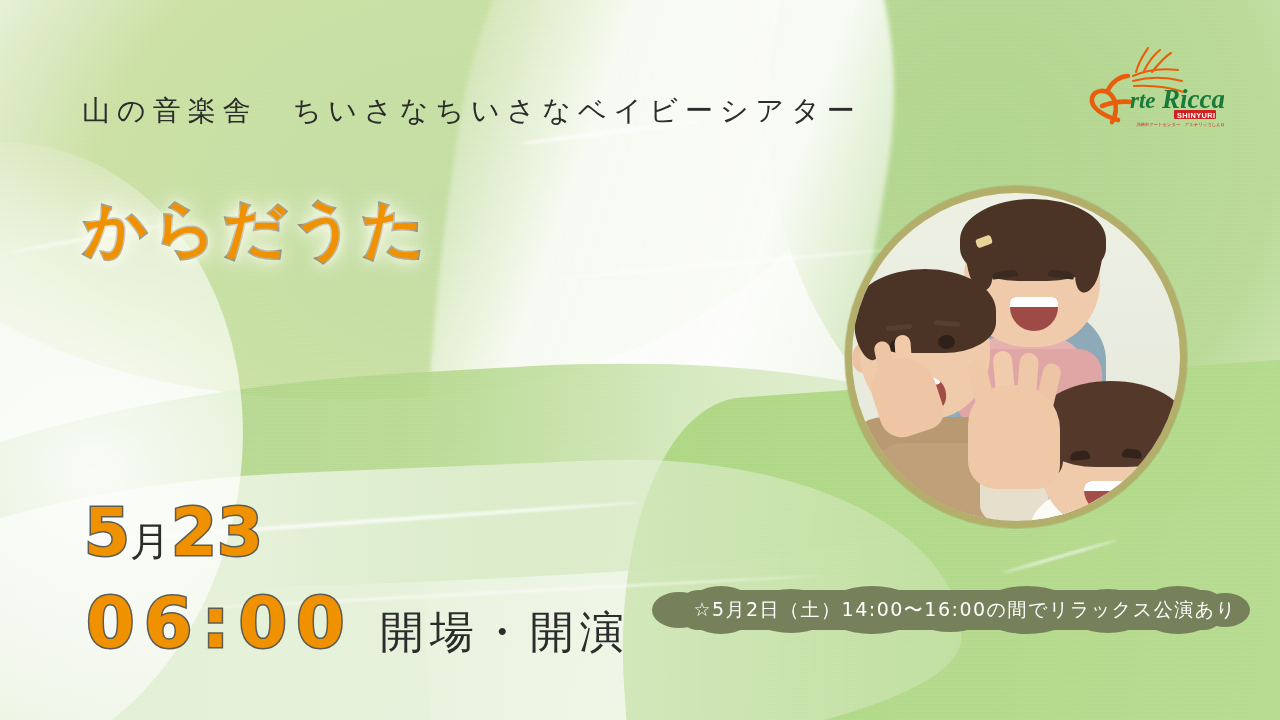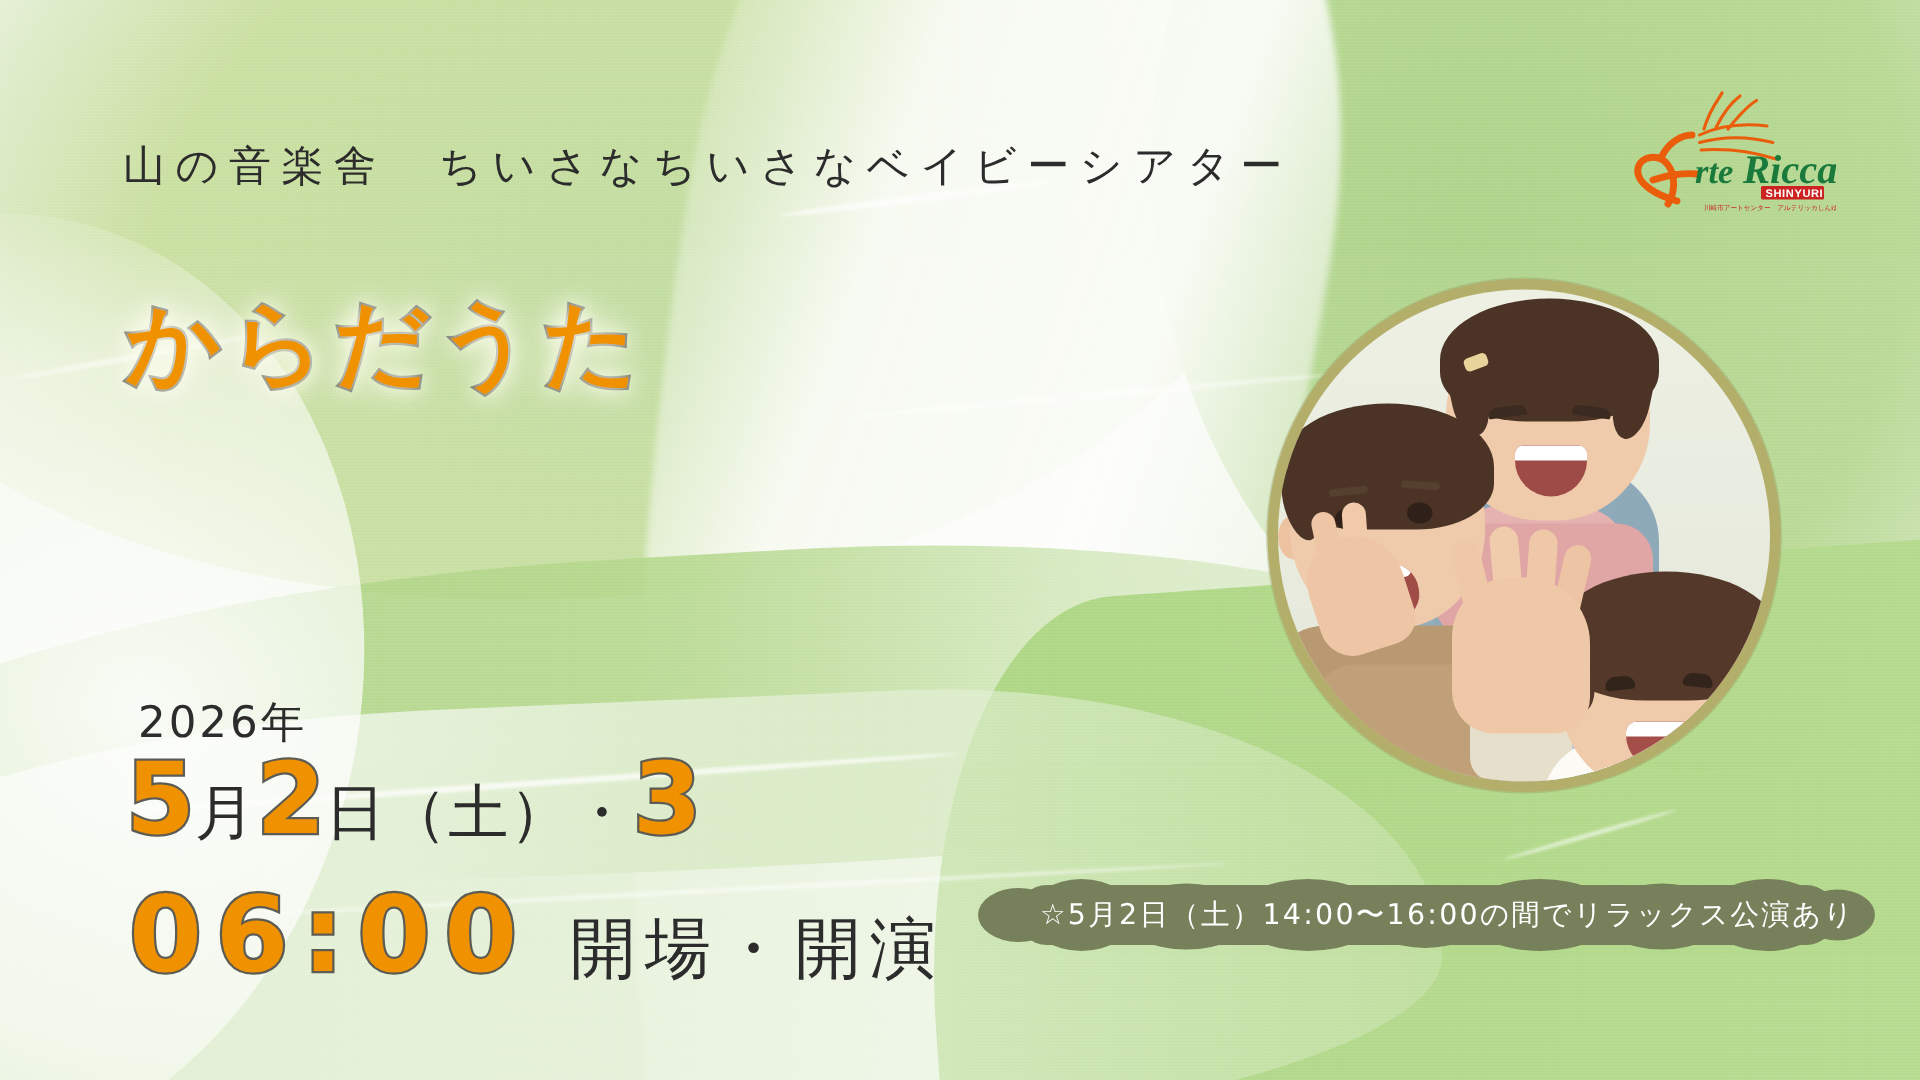--- a/index.html
+++ b/index.html
@@ -331,21 +331,21 @@
     color: #ffffff;
     font-size: 19px;
     letter-spacing: 1.5px;
     white-space: nowrap;
     z-index: 4;
   }
 
   
   #logo {
     position: absolute;
-    left: 1078px; top: 60px;
+    left: 1078px; top: 46px;
     width: 146px; height: 84px;
   }
   #logo svg { display:block; }
 </style>
 </head>
 <body>
 
 <div id="poster">
 
   <div class="bg-layer bg-base"></div>
@@ -361,27 +361,25 @@
   <div class="bg-layer stroke s3"></div>
   <div class="bg-layer stroke s4"></div>
   <div class="bg-layer stroke s5"></div>
   <div class="bg-layer stroke s6"></div>
   <div class="bg-layer paper-tex"></div>
 
   <div id="title-small" class="jp">からだうた</div>
 
   <div id="subtitle" class="jp">山の音楽舎　ちいさなちいさなベイビーシアター</div>
 
-  <div id="year" class="jp">2026年</div>
 
   <div id="dateline" class="jp">
     <span class="big">5</span>
     <span class="sm">月</span>
     <span class="big">2</span>
-    <span class="sm">日（土）・</span>
     <span class="big">3</span>
   </div>
 
   <div id="timeline" class="jp">
     <span class="clock">06:00</span>
     <span class="lbl">開場・開演</span>
   </div>
 
   <div id="photo-ring">
     <div id="photo">

